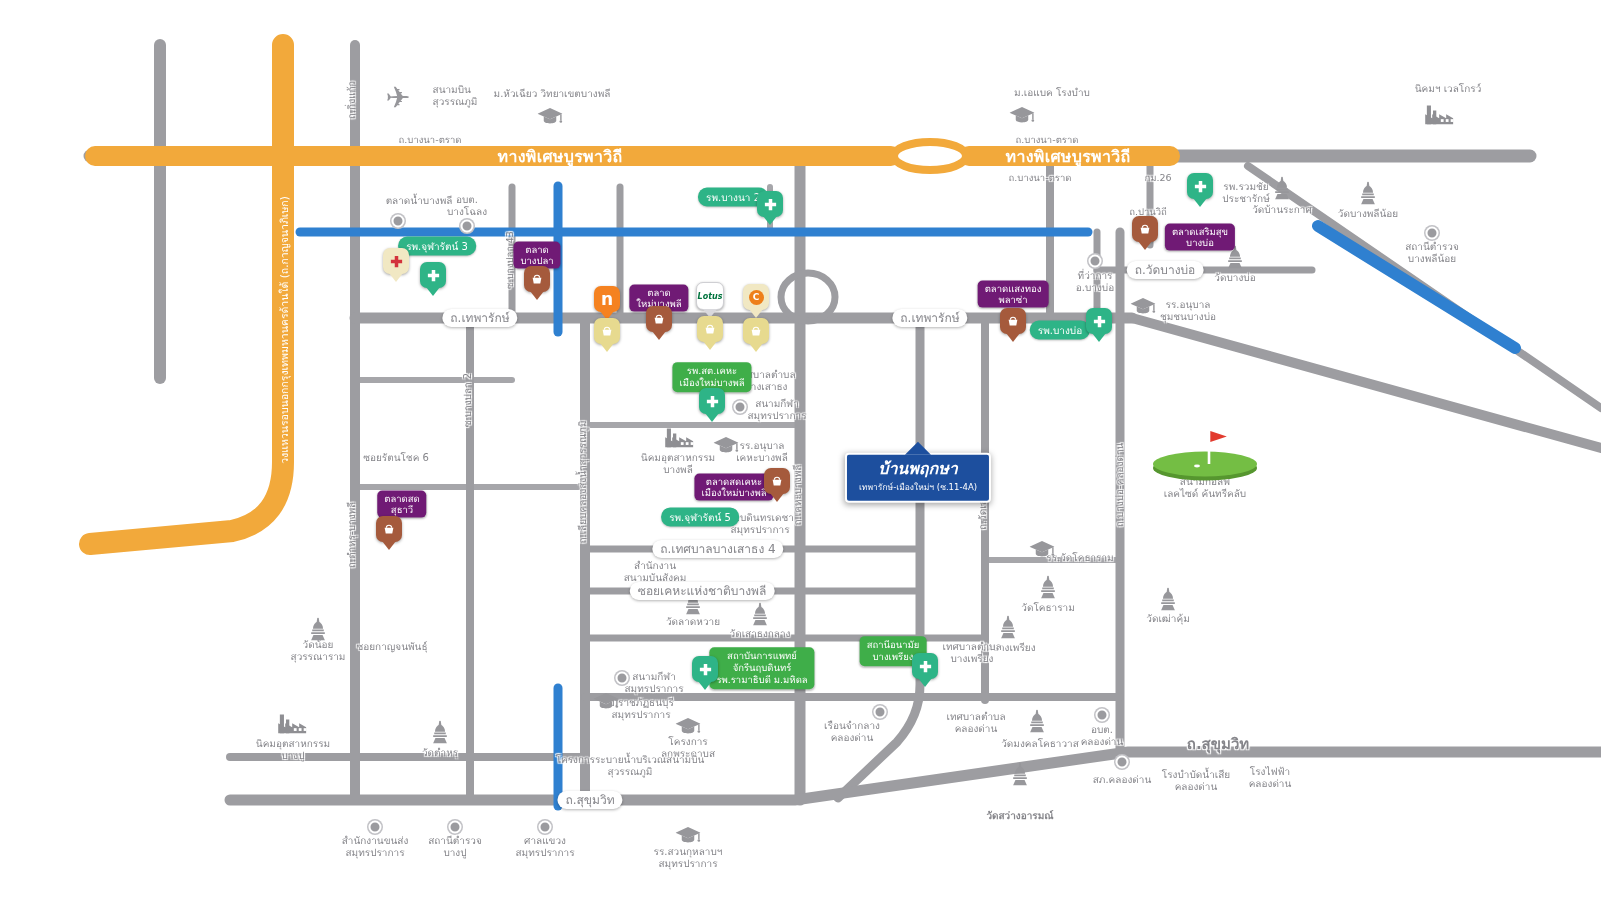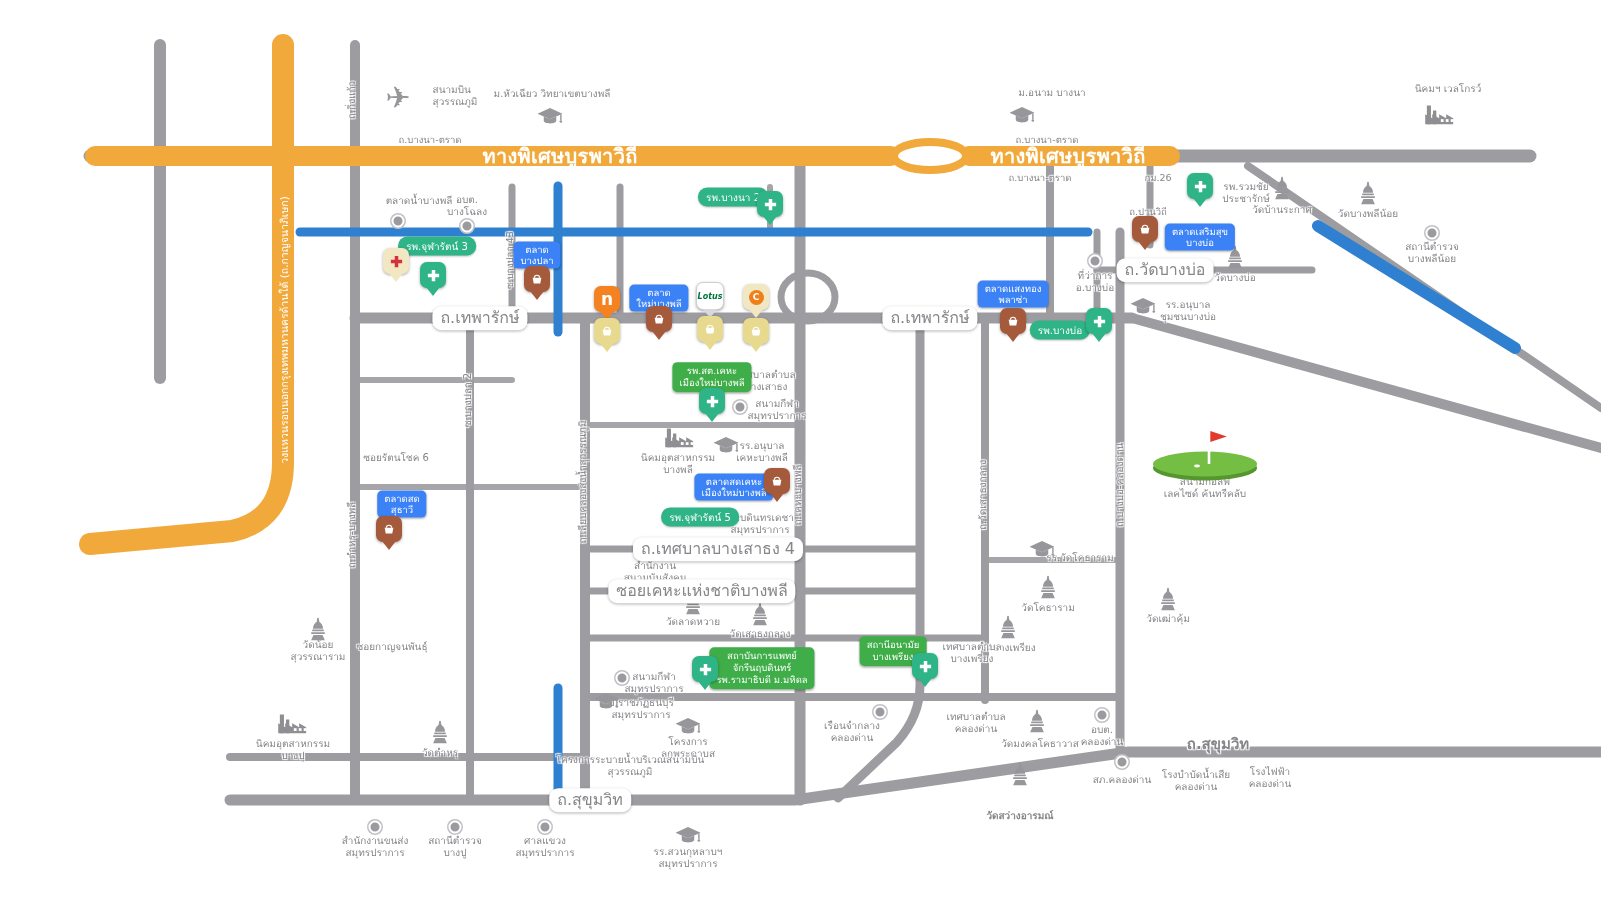--- a/index.html
+++ b/index.html
@@ -2,26 +2,26 @@
 <html><head>
 <meta charset="utf-8">
 <style>
   html,body{margin:0;padding:0;background:#fff;}
   #map{position:relative;width:1601px;height:901px;background:#fff;overflow:hidden;
        font-family:"DejaVu Sans","Liberation Sans",sans-serif;}
   #roads,#marker-layer{position:absolute;left:0;top:0;width:1601px;height:901px;}
   .item{position:absolute;}
   .lbl{transform:translate(-50%,-50%);font-size:10px;color:#85858A;line-height:1.2;text-align:center;
        white-space:nowrap;text-shadow:-1px -1px 1px #fff,1px -1px 1px #fff,-1px 1px 1px #fff,1px 1px 1px #fff;}
-  .expwy{transform:translate(-50%,-50%);font-size:20px;font-weight:bold;color:#fff;white-space:nowrap;letter-spacing:.3px;}
-  .pill-road{transform:translate(-50%,-50%);background:#fff;color:#85858A;font-size:16px;padding:1px 8px;
+  .expwy{transform:translate(-50%,-50%);font-size:16px;font-weight:bold;color:#fff;white-space:nowrap;letter-spacing:.3px;}
+  .pill-road{transform:translate(-50%,-50%);background:#fff;color:#85858A;font-size:12px;padding:1px 8px;
        border-radius:9px;white-space:nowrap;box-shadow:0 1px 3px rgba(0,0,0,.3);line-height:1.35;z-index:2;}
   .pill-teal{transform:translate(-50%,-50%);background:#2EB487;color:#fff;font-size:10px;padding:2px 8px;
        border-radius:9px;white-space:nowrap;box-shadow:0 1px 2px rgba(0,0,0,.25);z-index:3;}
-  .pill-brown{transform:translate(-50%,-50%);background:#3b82f6;color:#fff;font-size:9.5px;padding:2px 7px;
+  .pill-brown{transform:translate(-50%,-50%);background:#701a75;color:#fff;font-size:9.5px;padding:2px 7px;
        border-radius:5px;white-space:nowrap;text-align:center;line-height:1.2;box-shadow:0 1px 2px rgba(0,0,0,.25);z-index:3;}
   .box-green{transform:translate(-50%,-50%);background:#3FAE49;color:#fff;font-size:9.5px;padding:3px 7px;
        border-radius:5px;white-space:nowrap;text-align:center;line-height:1.25;box-shadow:0 1px 2px rgba(0,0,0,.25);z-index:3;}
   .pin{transform:translate(-50%,-100%);display:flex;flex-direction:column;align-items:center;z-index:4;}
   .pin .hd{width:26px;height:26px;border-radius:7px;display:flex;align-items:center;justify-content:center;
        box-shadow:0 1px 3px rgba(0,0,0,.35);}
   .pin .tl{width:0;height:0;border-left:7px solid transparent;border-right:7px solid transparent;
        border-top:9px solid #000;margin-top:-1px;}
   .icon{transform:translate(-50%,-50%);line-height:0;z-index:1;}
   .plane{transform:translate(-50%,-50%);font-size:30px;color:#97979B;line-height:1;}
@@ -176,21 +176,21 @@
       </div>
       <div class="item icon" style="left: 1022px; top: 116px;"><svg width="25" height="18" viewBox="0 0 28 20">
           <g fill="#97979B">
             <path d="M14 0l14 6.3L14 12.6 0 6.3z"></path>
             <path d="M7 9.4v4.8c0 1.7 3.1 3 7 3s7-1.3 7-3V9.4l-7 3.2z"></path>
             <rect x="25.4" y="7" width="1.6" height="6.5"></rect>
             <circle cx="26.2" cy="15" r="1.5"></circle>
           </g>
         </svg></div>
       <div class="item lbl" style="left: 1052px; top: 93px;">
-        <div>ม.อนาม บางนา</div>
+        <div>ม.เอแบค โรงบำบ</div>
       </div>
       <div class="item icon" style="left: 1440px; top: 113px;"><svg width="33" height="23" viewBox="0 0 40 28">
           <g fill="#8F8F93">
             <path d="M4 28V5h5v23z"></path>
             <path d="M11.5 28V11h4v17z"></path>
             <path d="M2 28V15.5l8.5 5v-5l8.5 5v-5l8.5 5v-5l8.5 5V28z"></path>
           </g>
           <g fill="#fff">
             <rect x="21" y="21.5" width="3.4" height="3.4"></rect>
             <rect x="27" y="21.5" width="3.4" height="3.4"></rect>
@@ -478,20 +478,24 @@
           </svg>
         </div>
         <div class="tl" style="border-top-color: rgb(165, 90, 60);"></div>
       </div>
       <div class="item pill-teal" style="left: 700px; top: 517px;">
         <div>รพ.จุฬารัตน์ 5</div>
       </div>
       <div class="item lbl" style="left: 760px; top: 524px;">
         <div>รร.บดินทรเดชา</div>
         <div>สมุทรปราการ</div>
+      </div>
+      <div class="item project" style="left: 918px; top: 478px;">
+        <div class="ttl">บ้านพฤกษา</div>
+        <div class="sub">เทพารักษ์-เมืองใหม่ฯ (ซ.11-4A)</div>
       </div>
       <div class="item lbl" style="left: 655px; top: 572px;">
         <div>สำนักงาน</div>
         <div>สนามบันสังคม</div>
       </div>
       <div class="item icon" style="left: 693px; top: 603px;"><svg width="21" height="23" viewBox="0 0 24 26">
           <g fill="#97979B">
             <path d="M11.2 0h1.6l.8 5.2h-3.2z"></path>
             <path d="M12 4.2c-3.9 1.7-5.6 4.9-5.8 8.4h11.6C17.6 9.1 15.9 5.9 12 4.2z"></path>
             <path d="M5.4 13.6h13.2v2H5.4z"></path>

